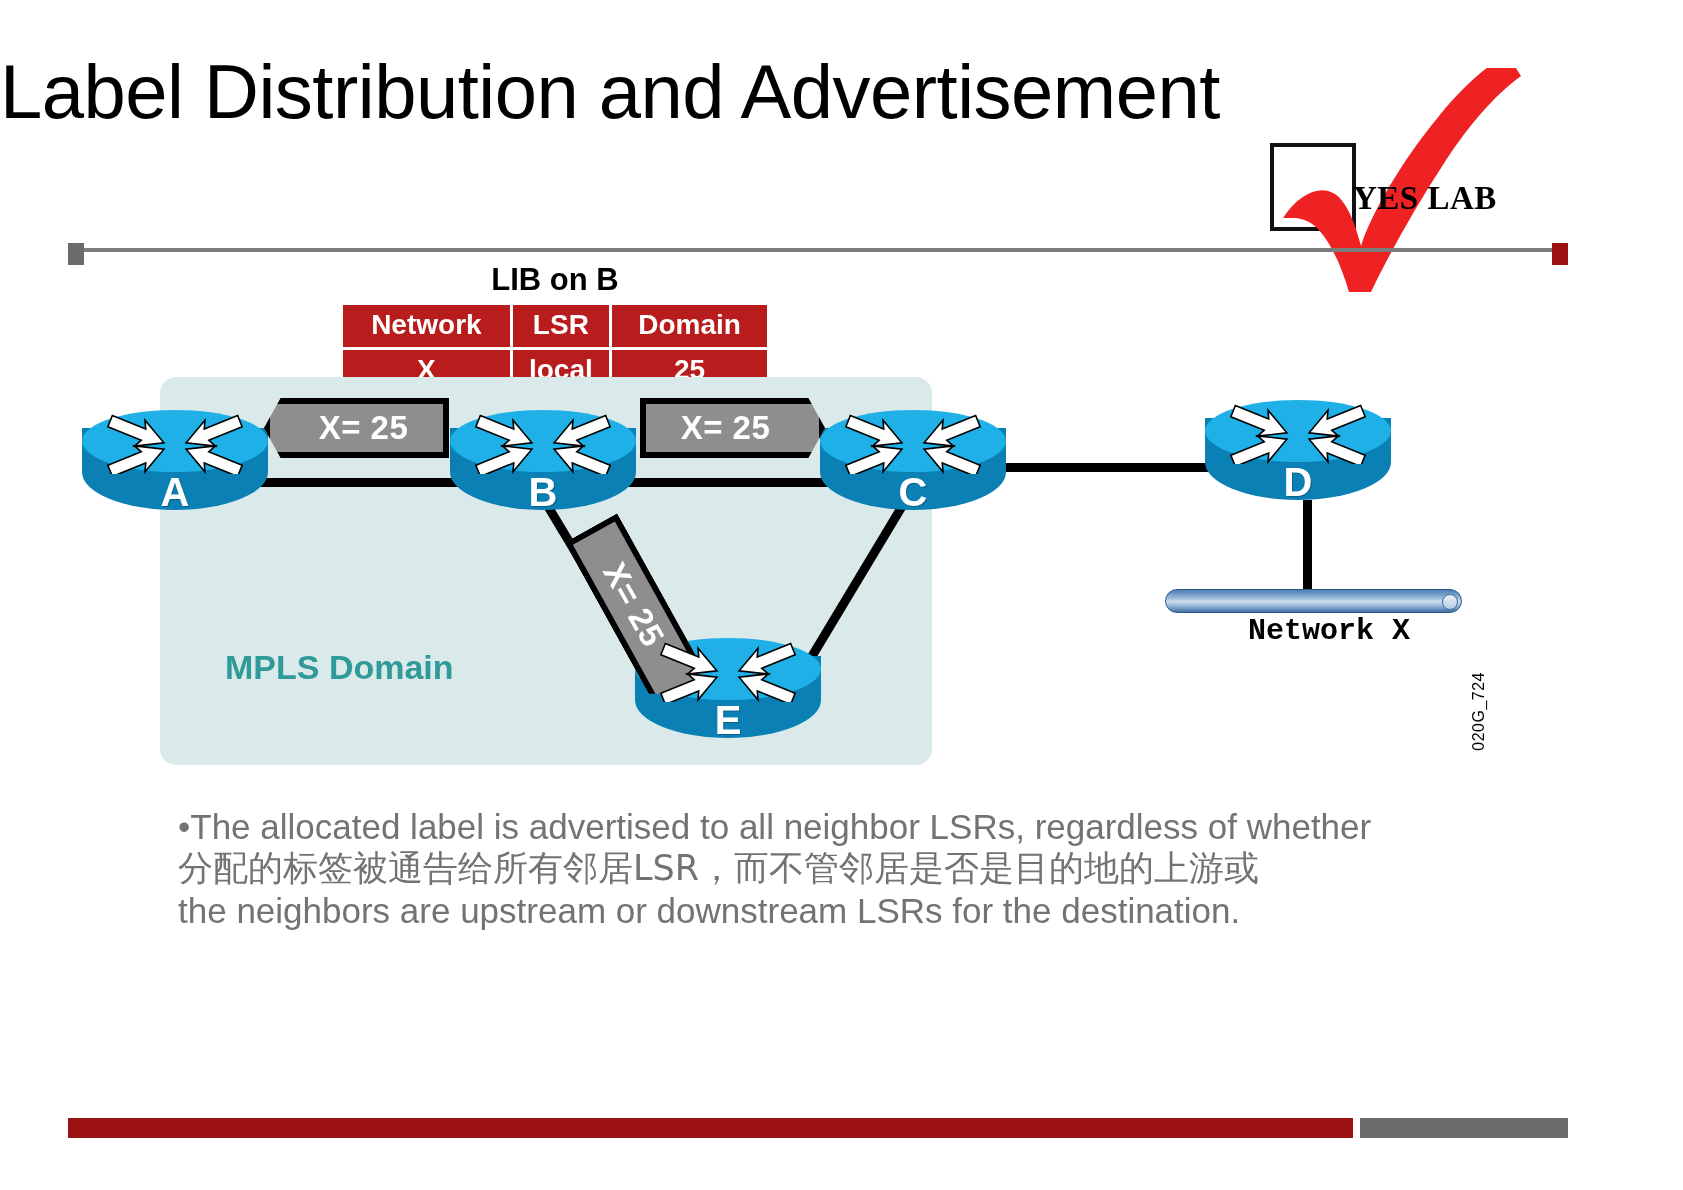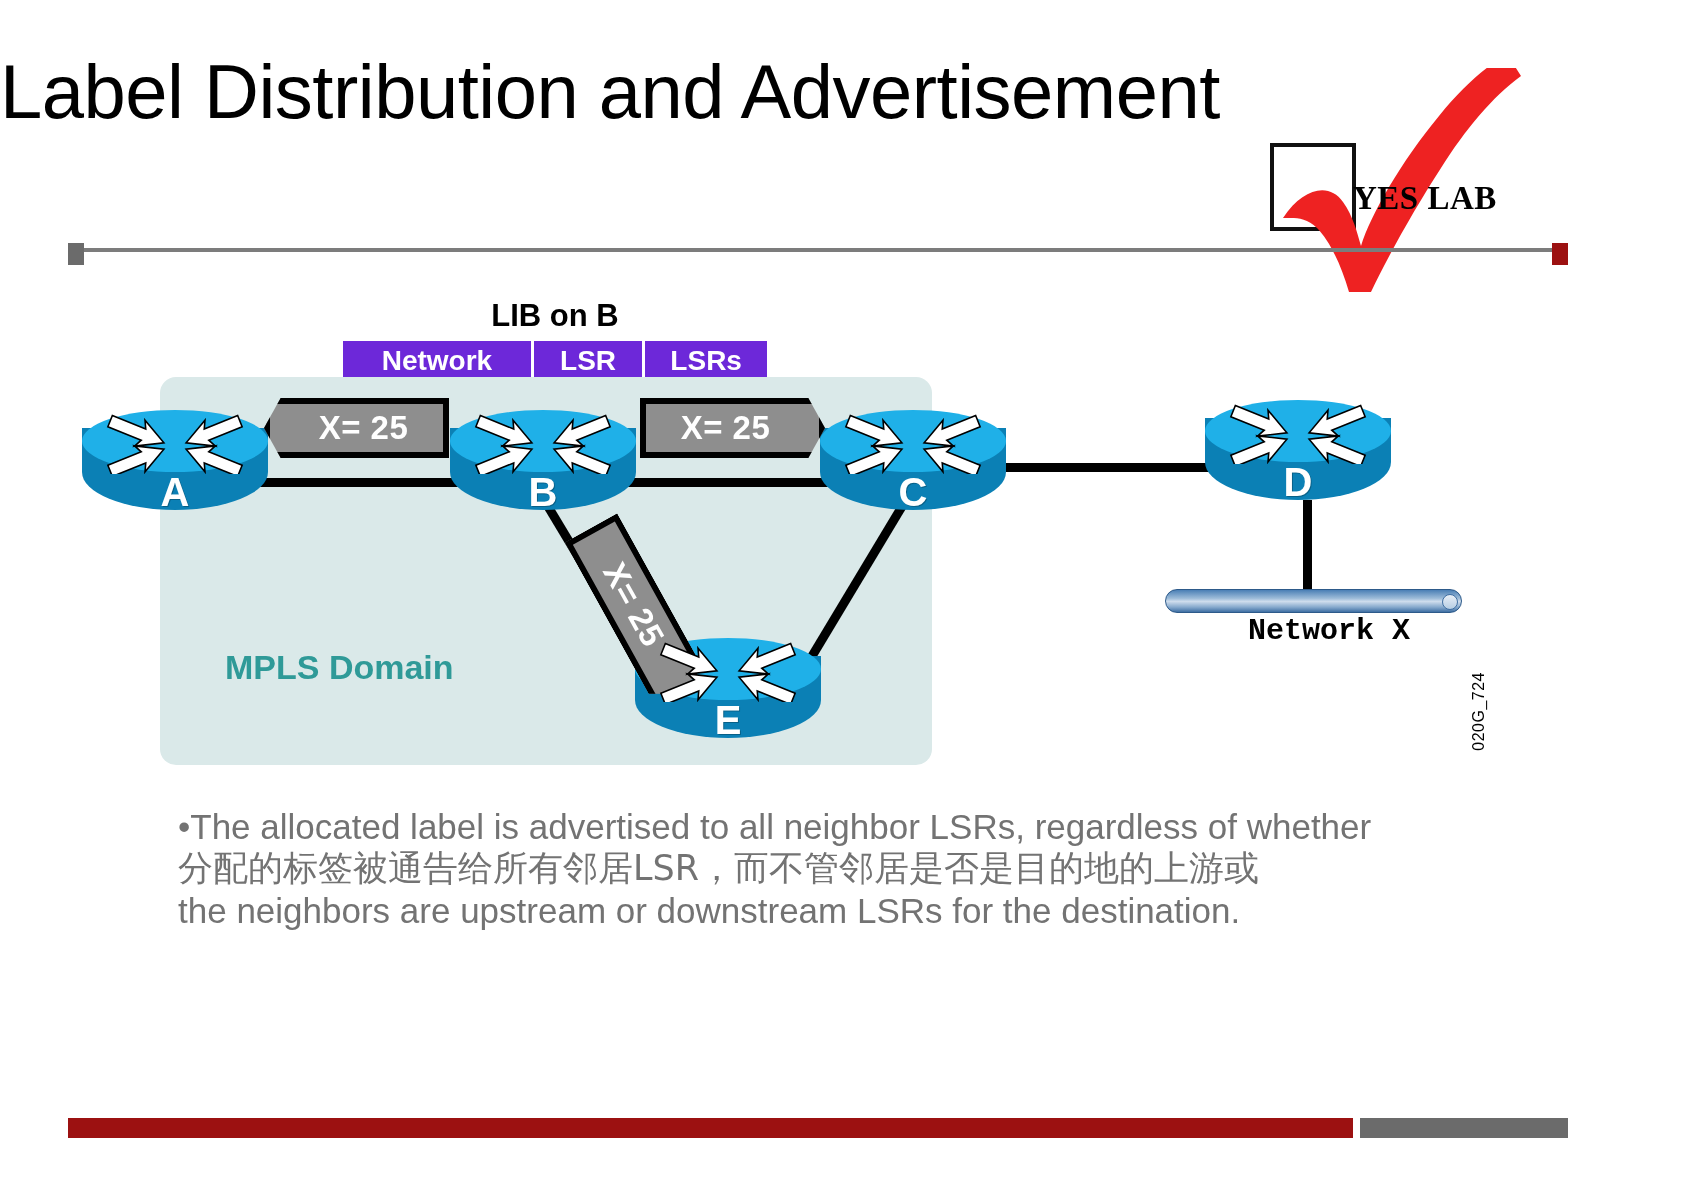--- a/index.html
+++ b/index.html
@@ -63,37 +63,37 @@
     background:#6b6b6b;
   }
   .top-rule-right{
     position:absolute;
     left:1552px; top:243px;
     width:16px; height:22px;
     background:#9c1111;
   }
 
   
-  .lib-wrap{position:absolute;left:340px;top:262px;width:430px;margin-top:36px;}
+  .lib-wrap{position:absolute;left:340px;top:262px;width:430px;}
   .lib-title{
     text-align:center;
     font-size:31px;
     font-weight:bold;
     color:#000;
     margin-bottom:4px;
     font-family:"Liberation Sans", sans-serif;
   }
   table.lib{
     border-collapse:separate;
     border-spacing:3px;
     width:430px;
     margin:0;
   }
   table.lib td{
-    background:#6d28d9;
+    background:#b91c1c;
     color:#ffffff;
     font-size:28px;
     font-weight:bold;
     text-align:center;
     padding:4px 0 6px 0;
     font-family:"Liberation Sans", sans-serif;
   }
 
   
   .mpls-region{
@@ -265,21 +265,21 @@
   <div class="top-rule-left"></div>
   <div class="top-rule-right"></div>
 
   <div class="lib-wrap">
     <div class="lib-title">LIB on B</div>
     <table class="lib">
       <tbody>
           <tr>
         <td>Network</td>
         <td>LSR</td>
-        <td>LSRs</td>
+        <td>Domain</td>
       </tr>
       <tr>
         <td>X</td>
         <td>local</td>
         <td>25</td>
       </tr>
     </tbody>
       </table>
   </div>
 

